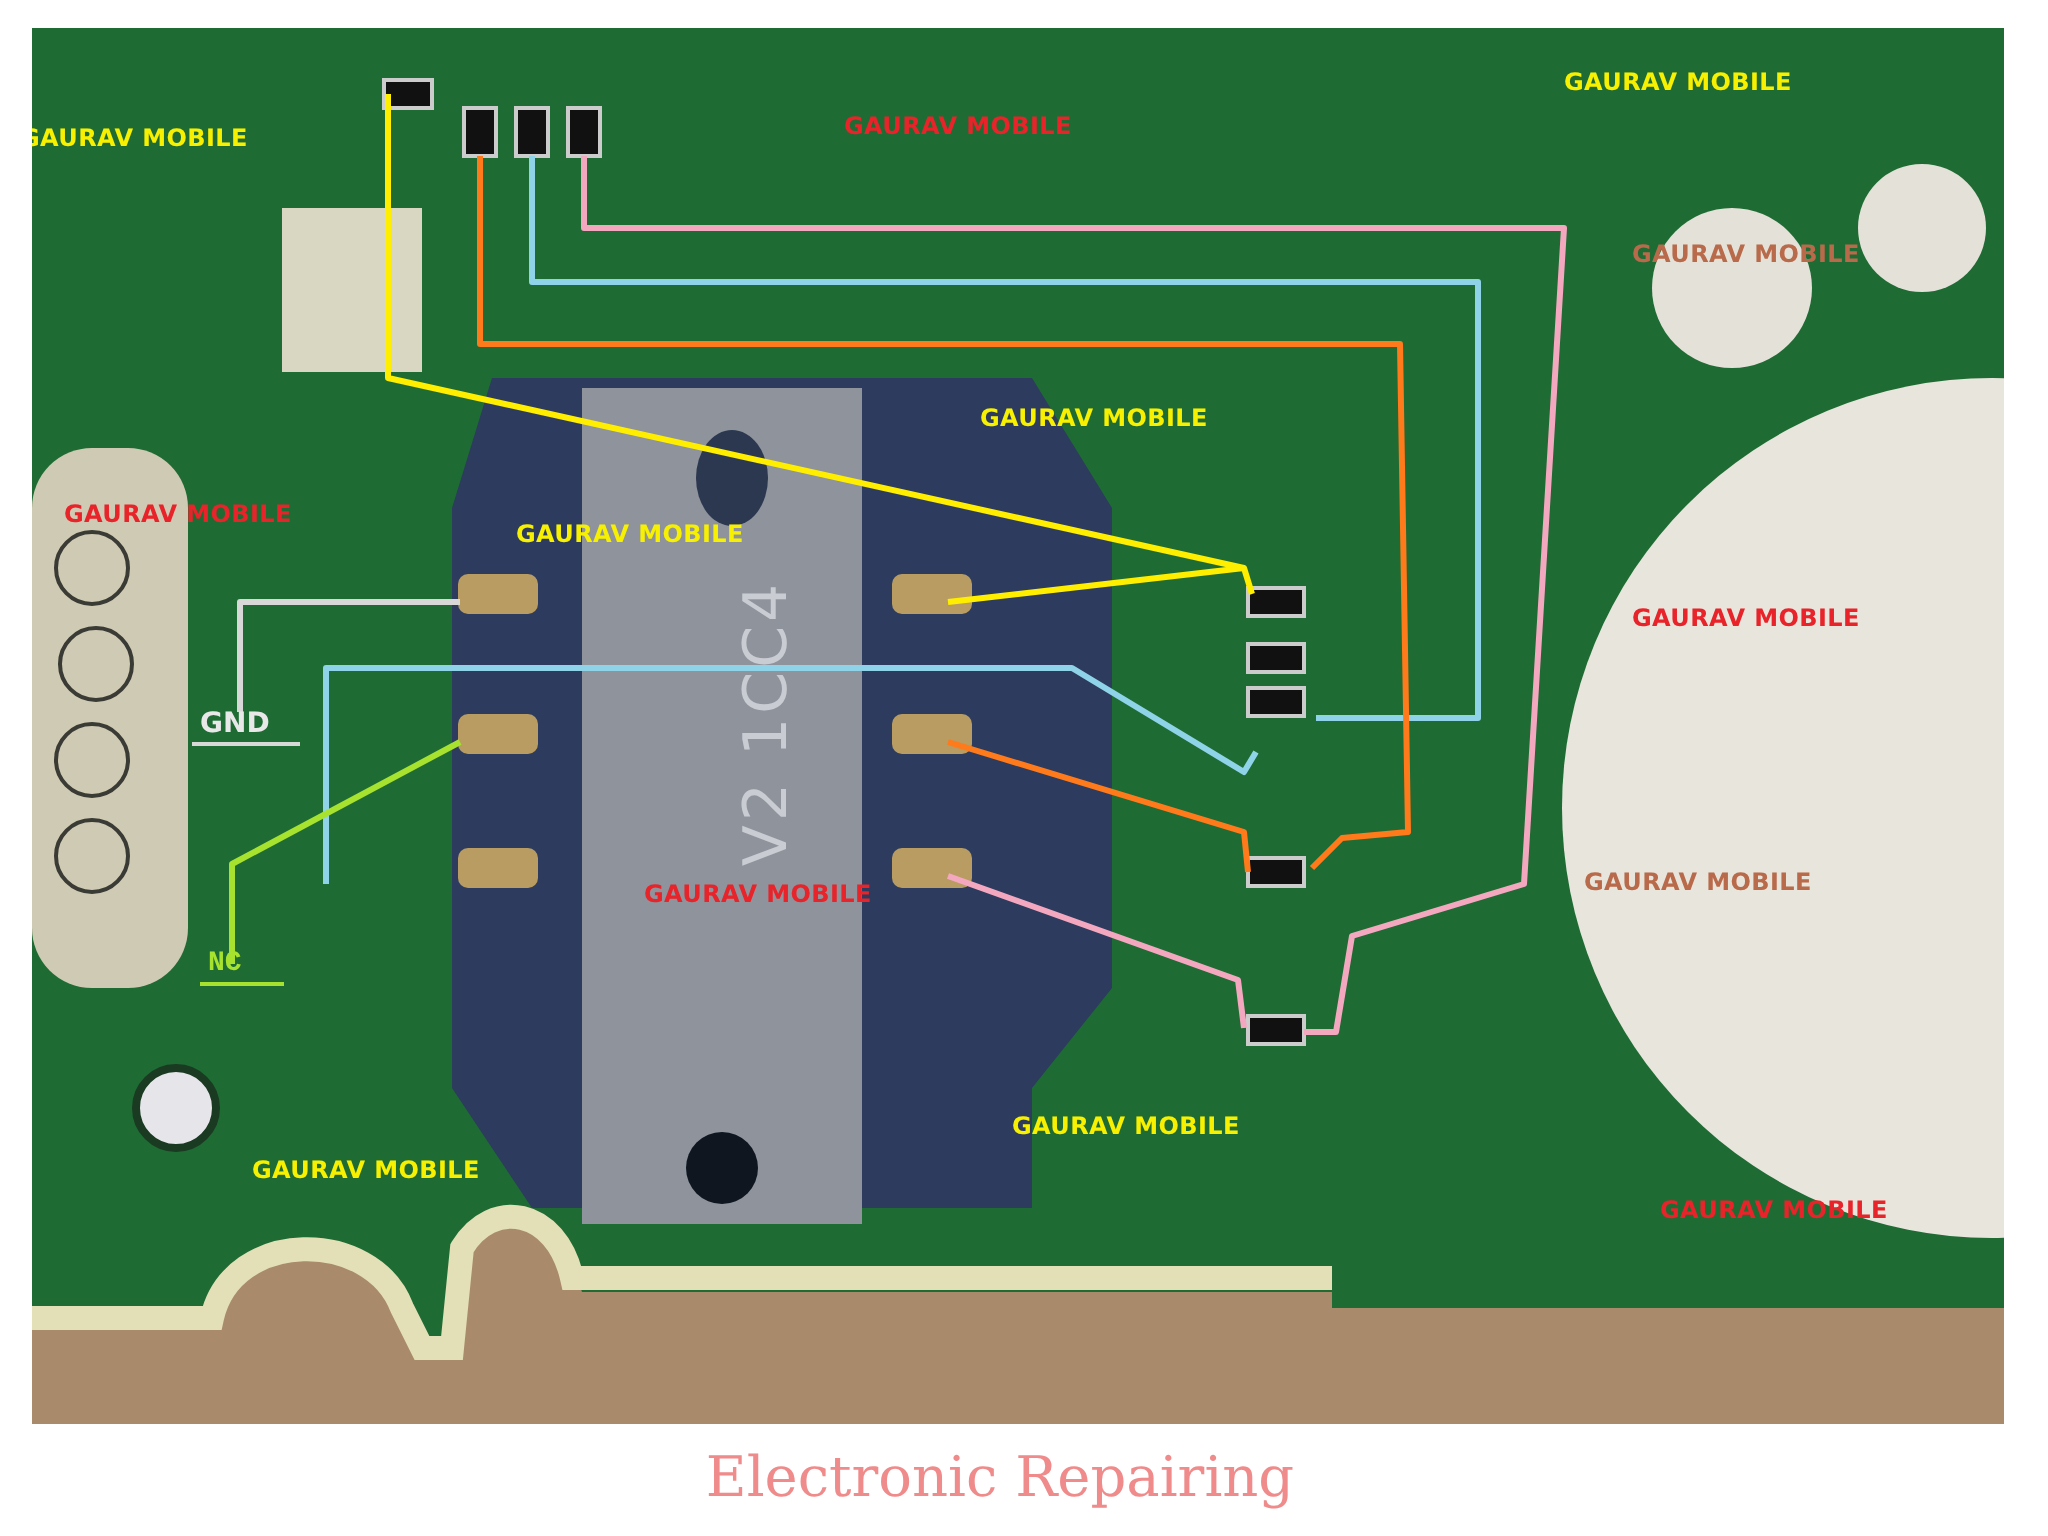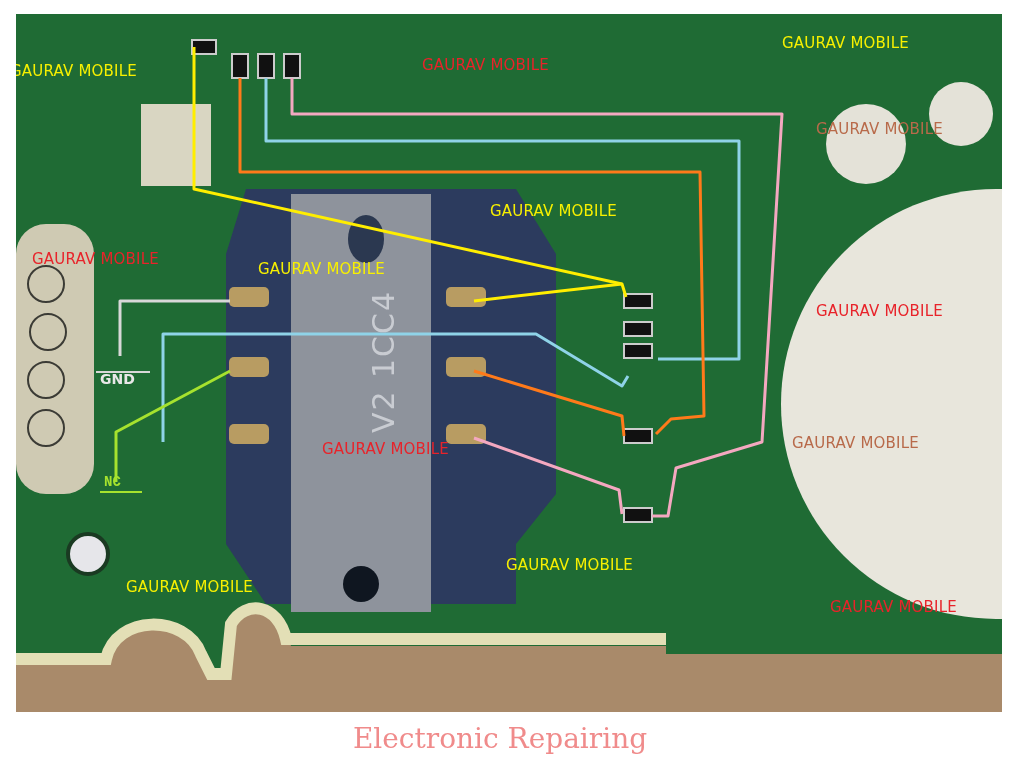--- a/index.html
+++ b/index.html
@@ -1,19 +1,19 @@
 <!DOCTYPE html>
 <html><head>
 <meta charset="utf-8">
 <style>
   html,body{margin:0;padding:0;background:#ffffff;}
   body{width:1024px;height:768px;position:relative;overflow:hidden;font-family:"DejaVu Sans",sans-serif;}
   #board{position:absolute;left:16px;top:14px;width:986px;height:698px;overflow:hidden;background:#1f6b34;}
   #board svg{position:absolute;left:0;top:0;}
-  .lbl{position:absolute;font-family:"DejaVu Sans",sans-serif;font-weight:normal;font-size:15px;white-space:nowrap;letter-spacing:0.2px;}
+  .lbl{position:absolute;font-family:"DejaVu Sans",sans-serif;font-weight:bold;font-size:12px;white-space:nowrap;letter-spacing:0.2px;}
   .y{color:#f7f000;}
   .r{color:#e8232a;}
   .b{color:#b86a4a;}
   .pin-lbl{position:absolute;font-family:"DejaVu Sans",sans-serif;font-weight:bold;font-size:14px;}
   #caption{position:absolute;left:0;width:1000px;top:722px;text-align:center;font-family:"DejaVu Serif",serif;font-size:28px;color:#f08b8b;}
 </style>
 </head>
 <body>
 
 <div id="board">
@@ -87,19 +87,19 @@
   <span class="lbl y" style="left:474px;top:188px;">GAURAV  MOBILE</span>
   <span class="lbl r" style="left:16px;top:236px;">GAURAV  MOBILE</span>
   <span class="lbl y" style="left:242px;top:246px;">GAURAV  MOBILE</span>
   <span class="lbl r" style="left:800px;top:288px;">GAURAV  MOBILE</span>
   <span class="lbl r" style="left:306px;top:426px;">GAURAV  MOBILE</span>
   <span class="lbl b" style="left:776px;top:420px;">GAURAV  MOBILE</span>
   <span class="lbl y" style="left:490px;top:542px;">GAURAV  MOBILE</span>
   <span class="lbl y" style="left:110px;top:564px;">GAURAV  MOBILE</span>
   <span class="lbl r" style="left:814px;top:584px;">GAURAV  MOBILE</span>
 
-  <span class="pin-lbl" style="left:84px;top:357px;color:#e8e8e8;text-align:right;">GND</span>
+  <span class="pin-lbl" style="left:84px;top:340px;color:#e8e8e8;text-align:right;">GND</span>
   <span class="pin-lbl" style="left:88px;top:460px;color:#a6e22e;font-family:Liberation Mono, monospace;">NC</span>
 
   <span style="position:absolute;left:296px;top:330px;transform:rotate(-90deg);transform-origin:center;color:#c9ccd2;font-family:'DejaVu Sans',sans-serif;font-size:30px;letter-spacing:2px;">V2 1CC4</span>
 </div>
 
 <div id="caption">Electronic Repairing</div>
 
 </body></html>

